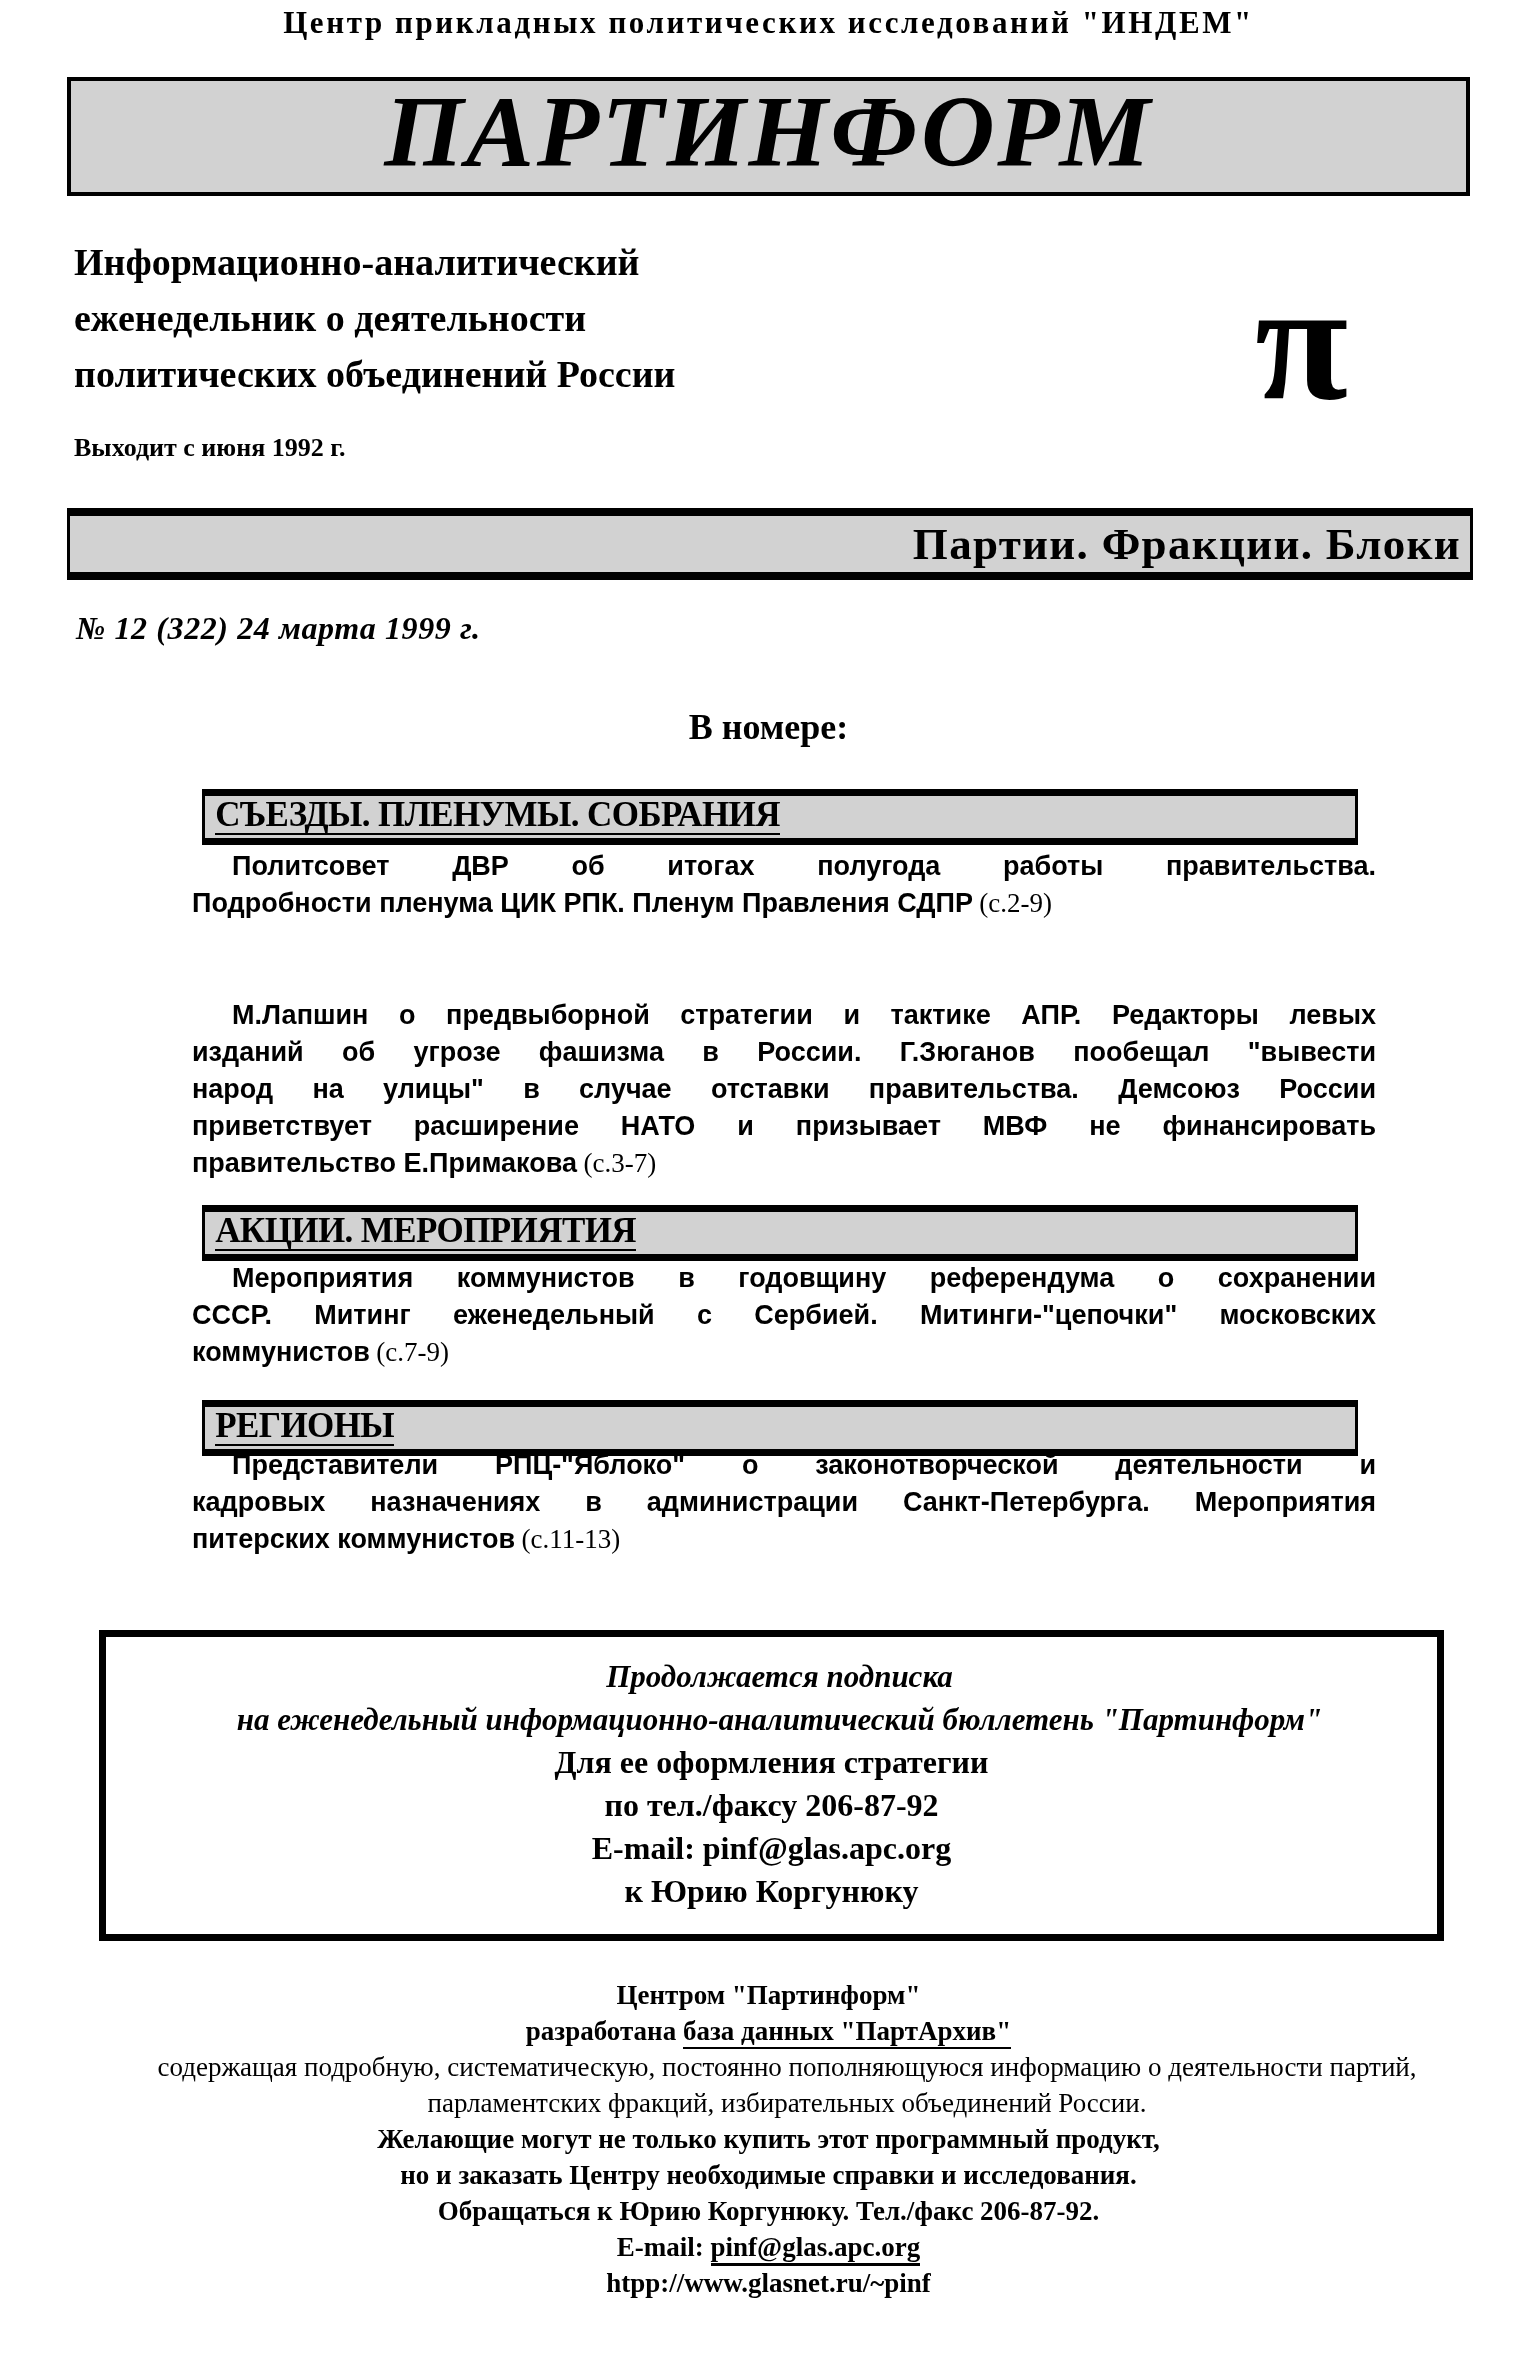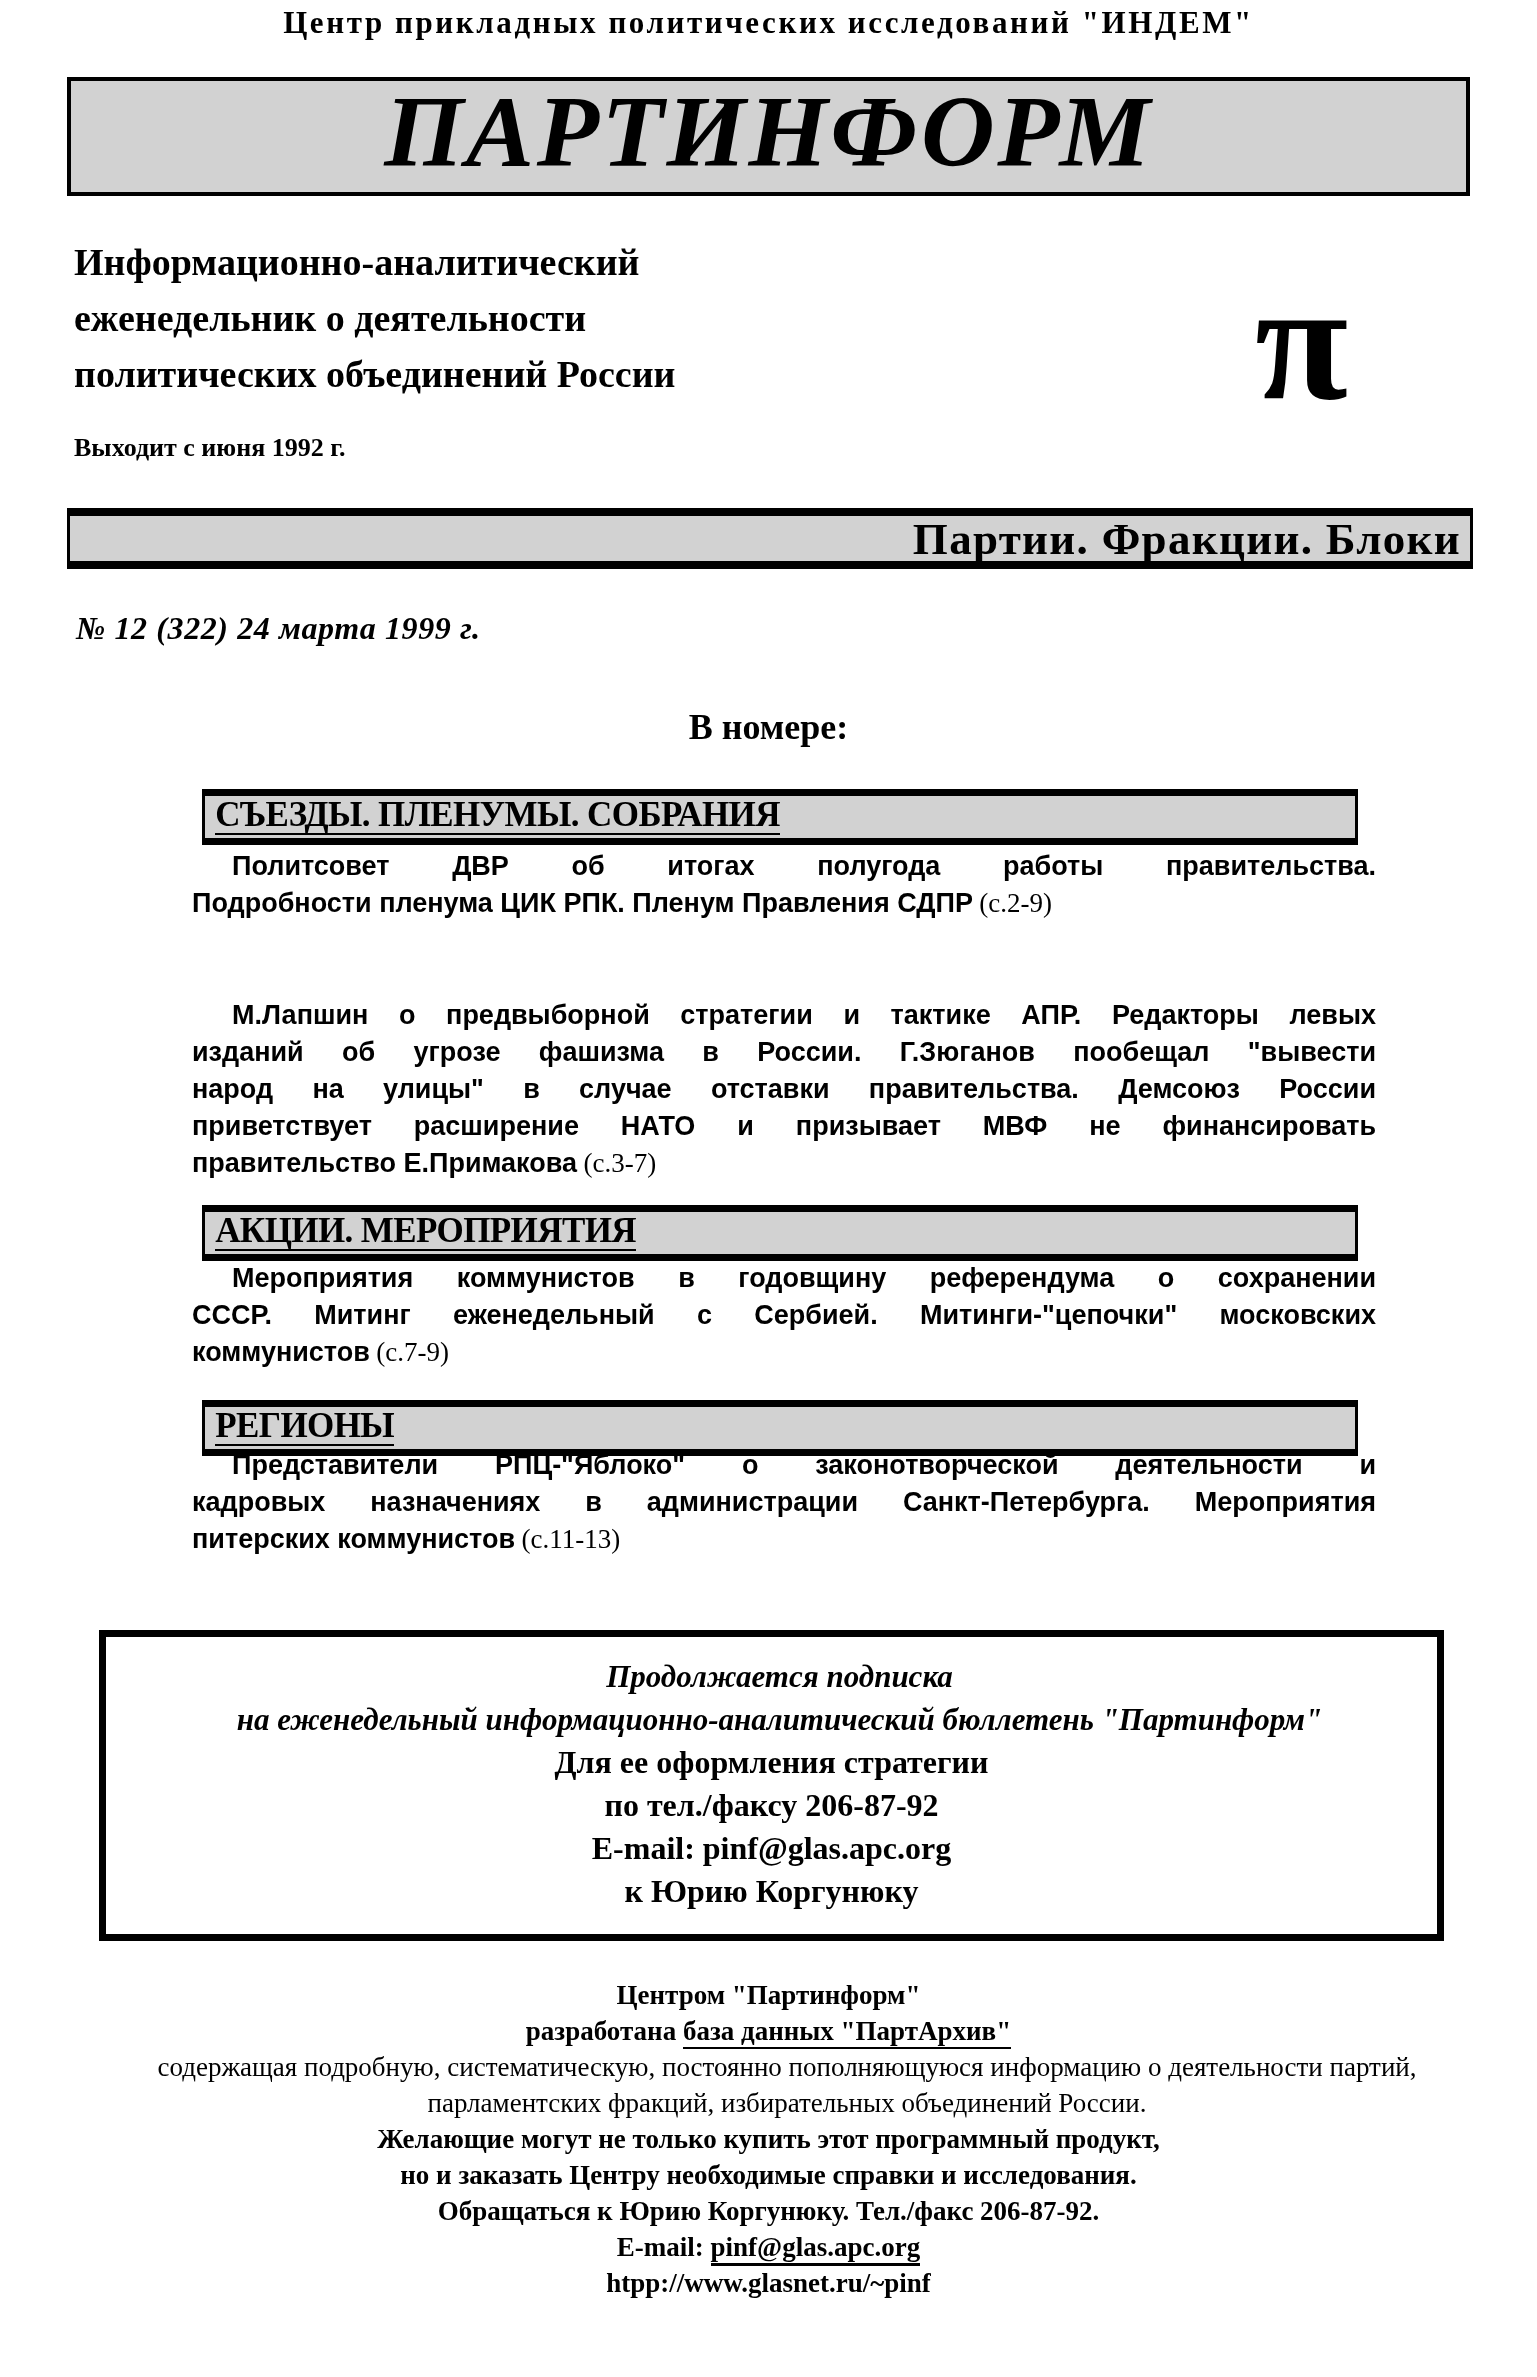--- a/index.html
+++ b/index.html
@@ -27,21 +27,21 @@
     line-height:102px;padding-bottom:5.1px;
   }
 
   
   .desc{top:234px;left:74px;width:897px;font-size:38px;font-weight:bold;line-height:56px;white-space:nowrap;}
   .since{top:433px;left:74px;font-size:26px;font-weight:bold;}
   .pi{top:256px;left:1255px;font-size:170px;line-height:1;font-weight:bold;}
 
   
   .banner2{
-    top:508px;left:67px;width:1406px;height:61px;box-sizing:border-box;
+    top:508px;left:67px;width:1406px;height:72px;box-sizing:border-box;
     background:#d2d2d2;border:3.8px solid #000;border-top-width:8.3px;border-bottom-width:8.3px;
     display:flex;align-items:center;justify-content:flex-end;padding-right:9px;
   }
   .banner2 span{font-size:45px;font-weight:bold;letter-spacing:1.3px;}
 
   .issue{top:610px;left:76px;font-size:32px;font-weight:bold;font-style:italic;letter-spacing:0.6px;}
   .tocTitle{top:706px;left:0;width:1537px;text-align:center;font-size:36px;font-weight:bold;}
 
   
   .secBox{

